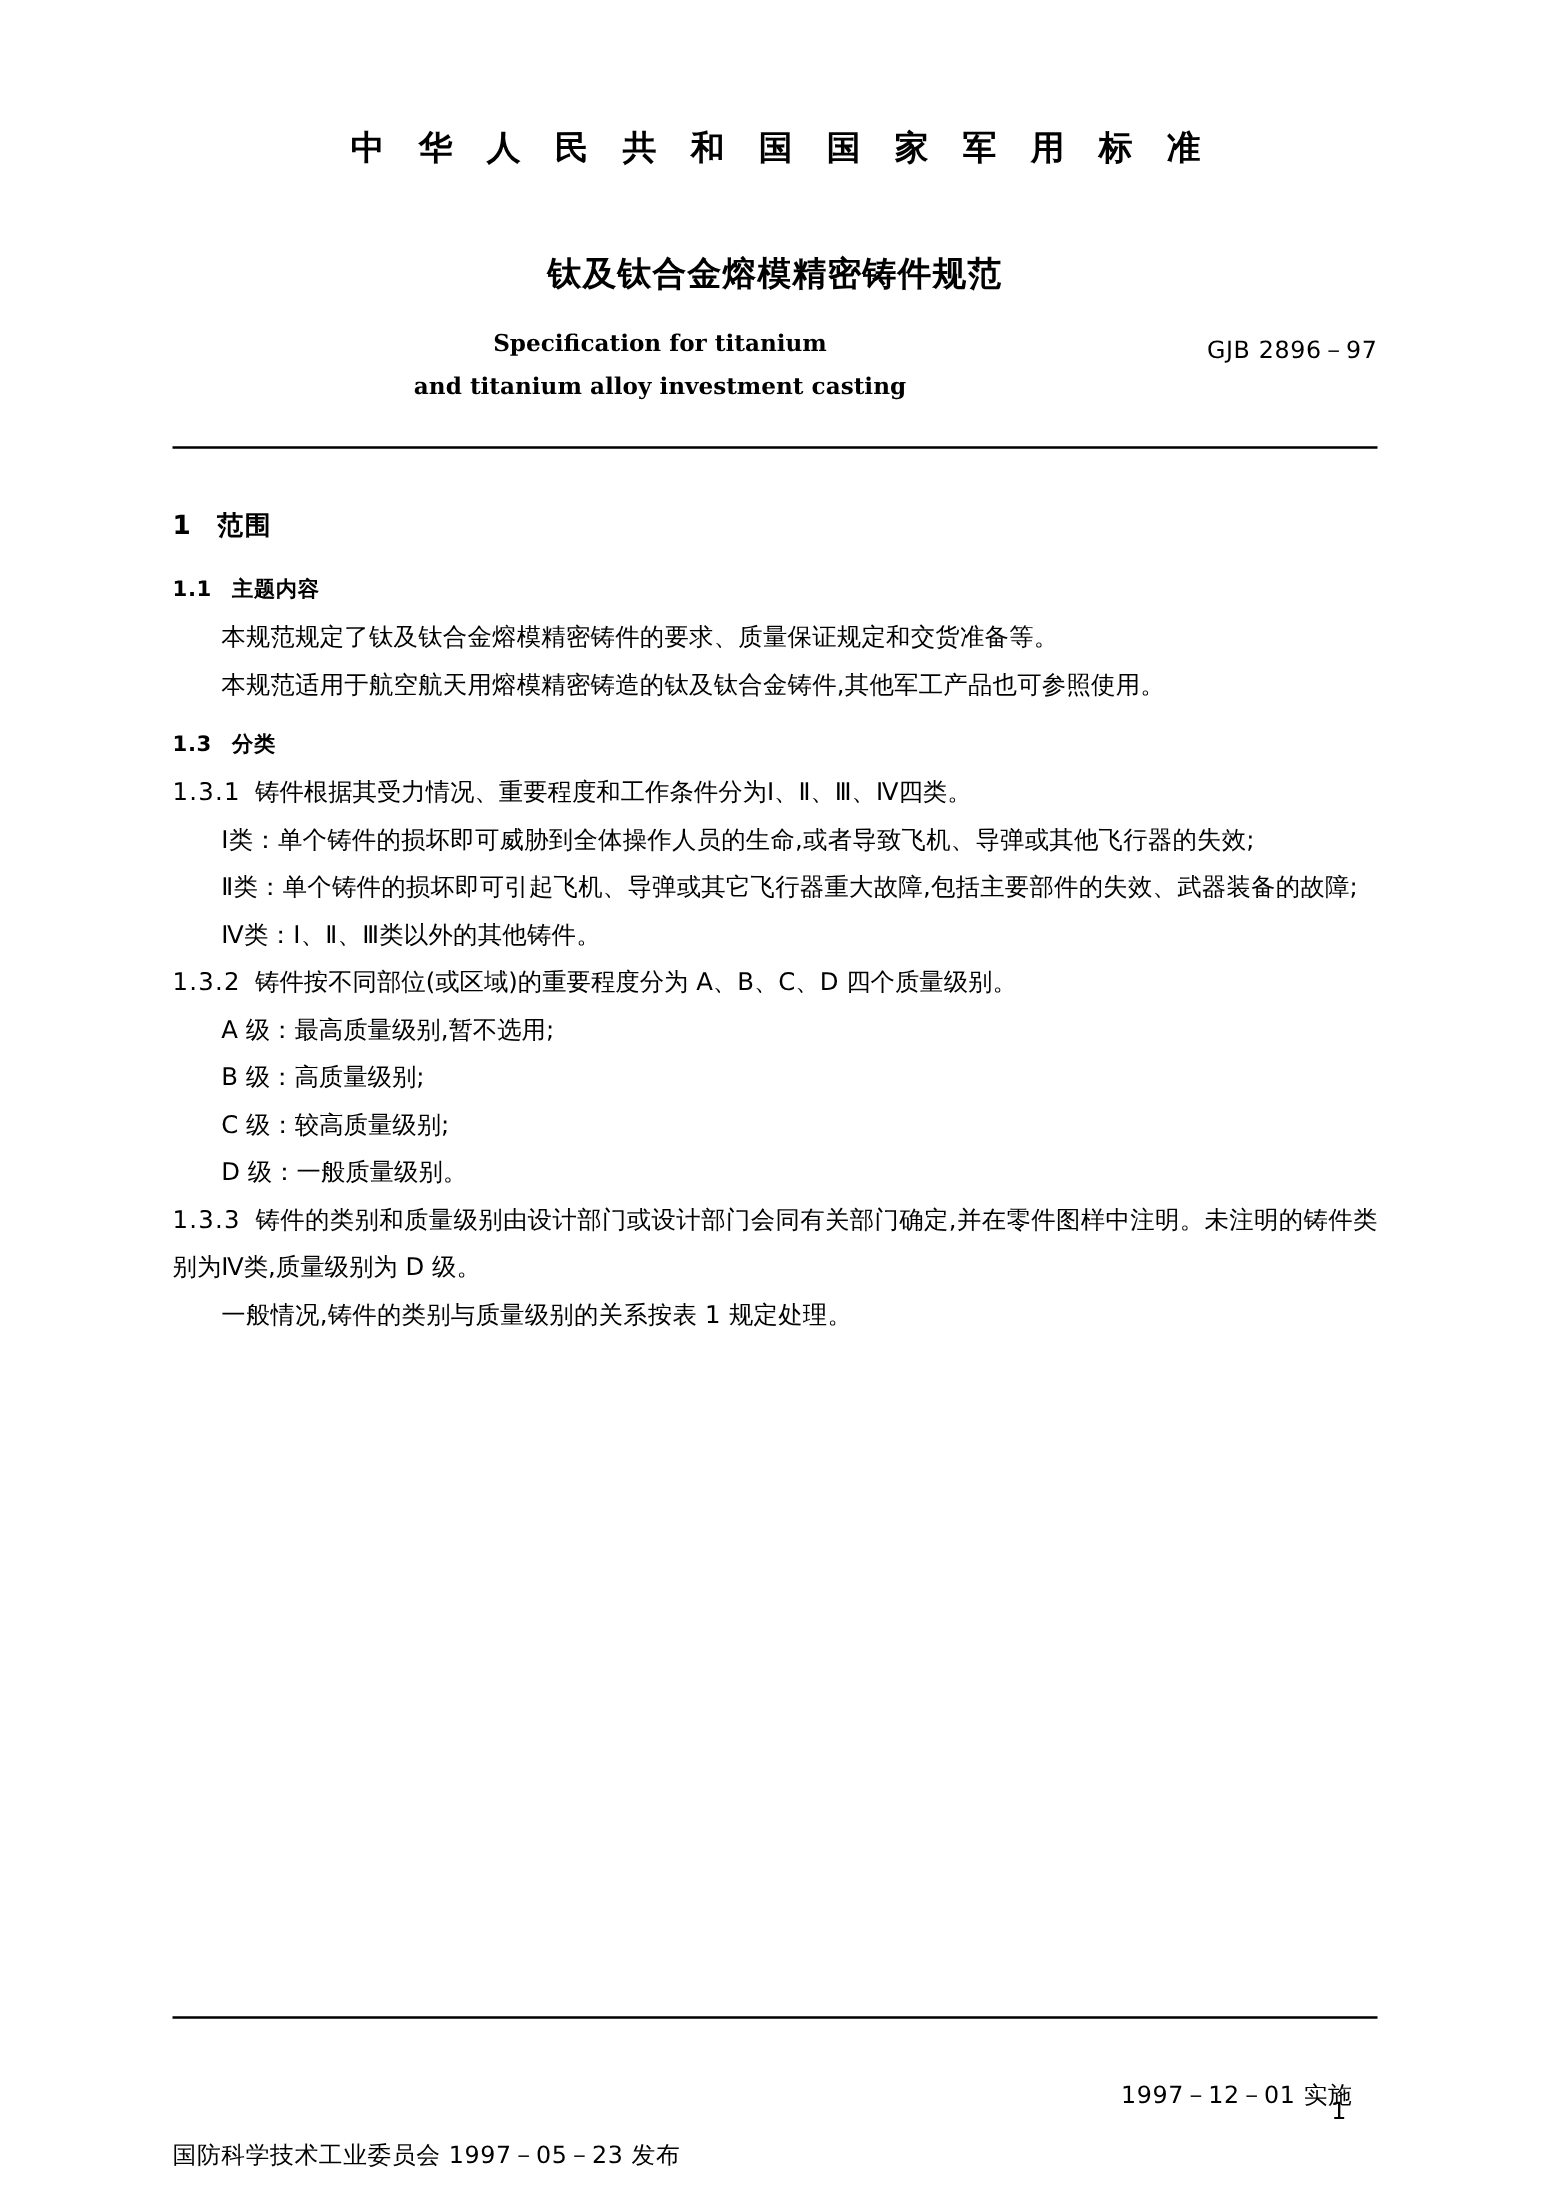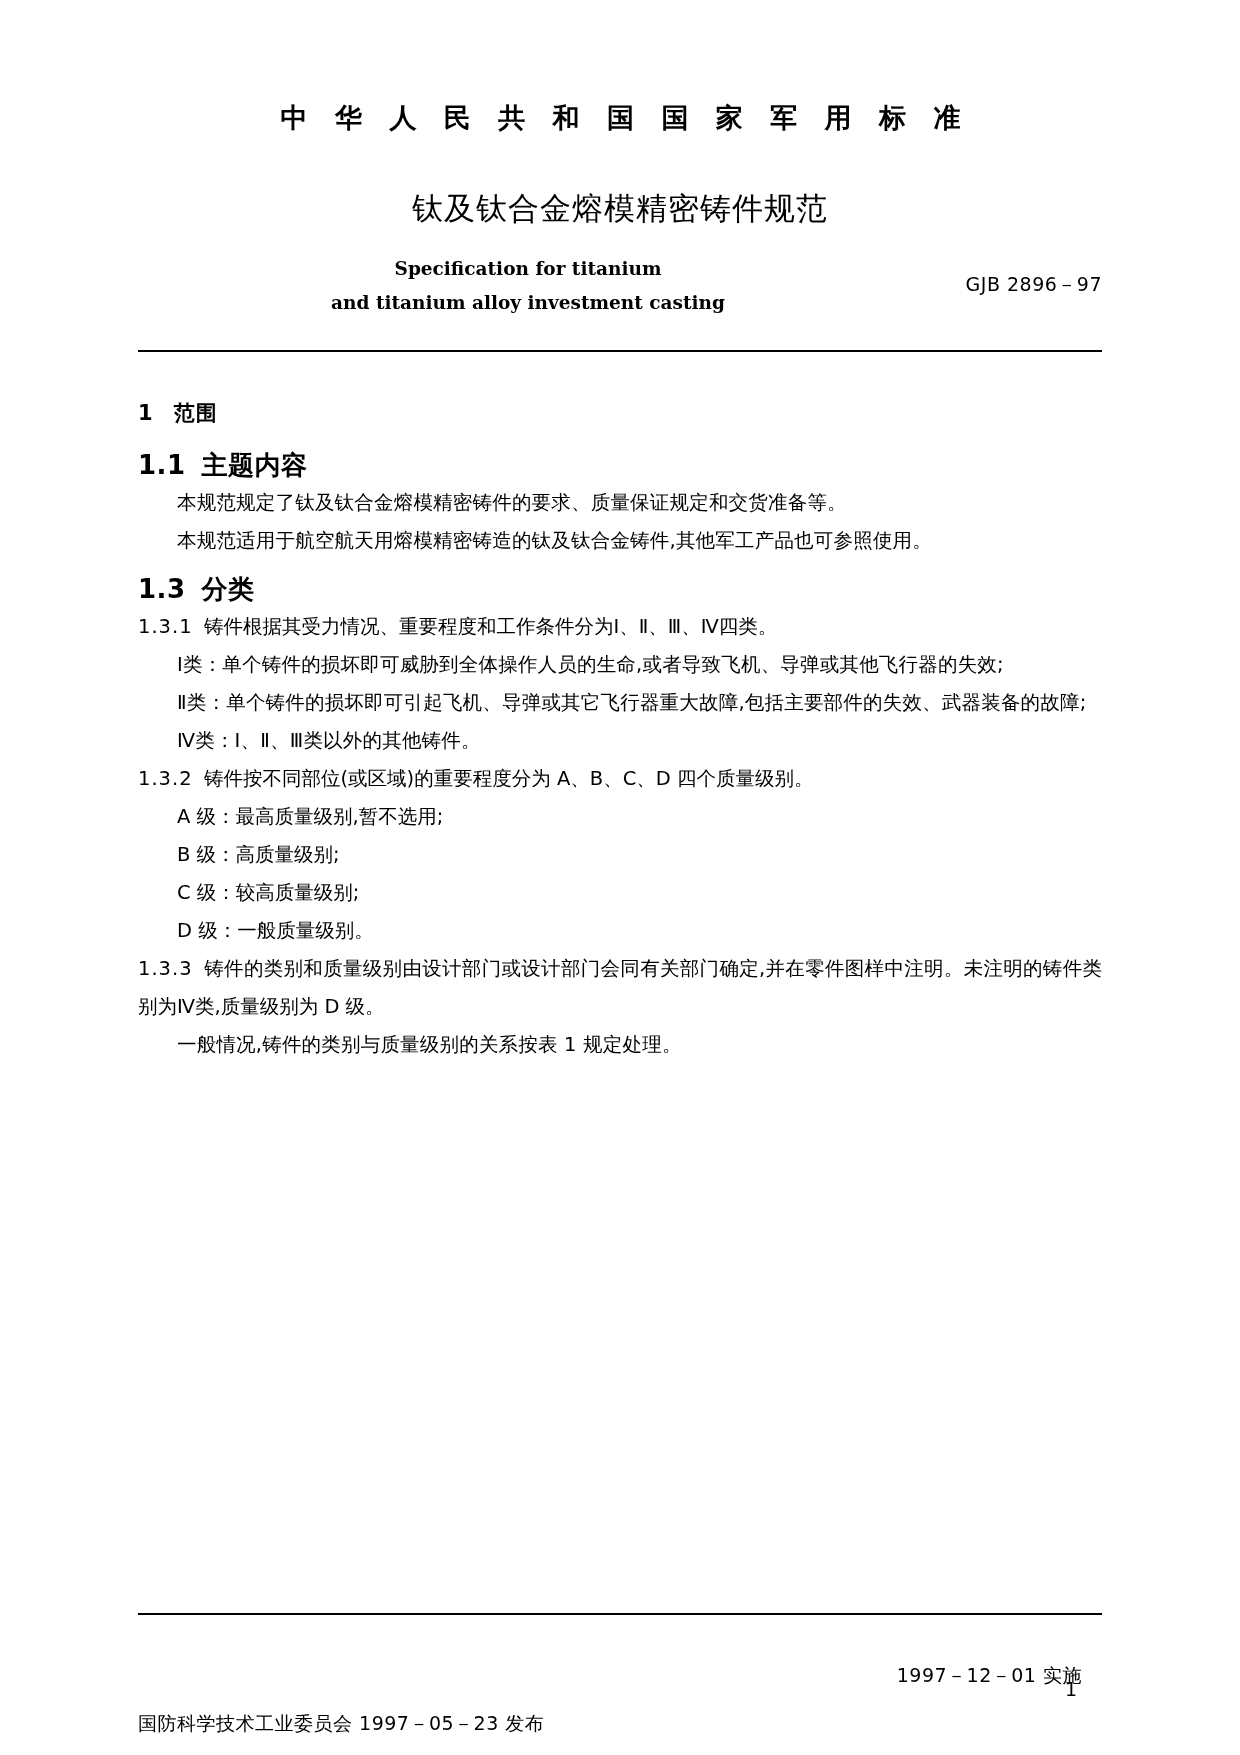--- a/index.html
+++ b/index.html
@@ -33,23 +33,23 @@
     text-align: center;
   }
   .std-national {
     font-size: 27px;
     font-weight: bold;
     letter-spacing: 9px;
     font-family: "DejaVu Sans", sans-serif;
     margin-left: 10px;
   }
   .std-title {
-    margin-top: 52px;
-    font-size: 31px;
-    font-weight: normal;
+    margin-top: 65px;
+    font-size: 27px;
+    font-weight: bold;
     letter-spacing: 1px;
   }
 
   .en-row {
     position: relative;
     margin-top: 22px;
     height: 68px;
   }
   .std-en {
     position: absolute;
@@ -58,21 +58,21 @@
     width: 560px;
     text-align: center;
     font-family: "DejaVu Serif", serif;
     font-weight: bold;
     font-size: 18.5px;
     line-height: 34px;
   }
   .std-code {
     position: absolute;
     right: 0;
-    top: 20px;
+    top: 8px;
     font-family: "DejaVu Sans", sans-serif;
     font-size: 19px;
     letter-spacing: 0.5px;
   }
 
   .rule-top {
     margin-top: 30px;
     border-top: 2.2px solid #000;
     width: 964px;
   }
@@ -85,21 +85,21 @@
   }
   .h1 {
     font-weight: bold;
     font-size: 21px;
     letter-spacing: 1px;
     margin-bottom: 14px;
   }
   .h1 .num { margin-right: 20px; }
   .h2 {
     font-weight: bold;
-    font-size: 26px;
+    font-size: 17px;
     letter-spacing: 0.5px;
     margin-top: 10px;
   }
   .h2 .num { margin-right: 16px; }
   .p {
     text-indent: 2em;
     text-align: justify;
     letter-spacing: 0.2px;
   }
   .clause {

